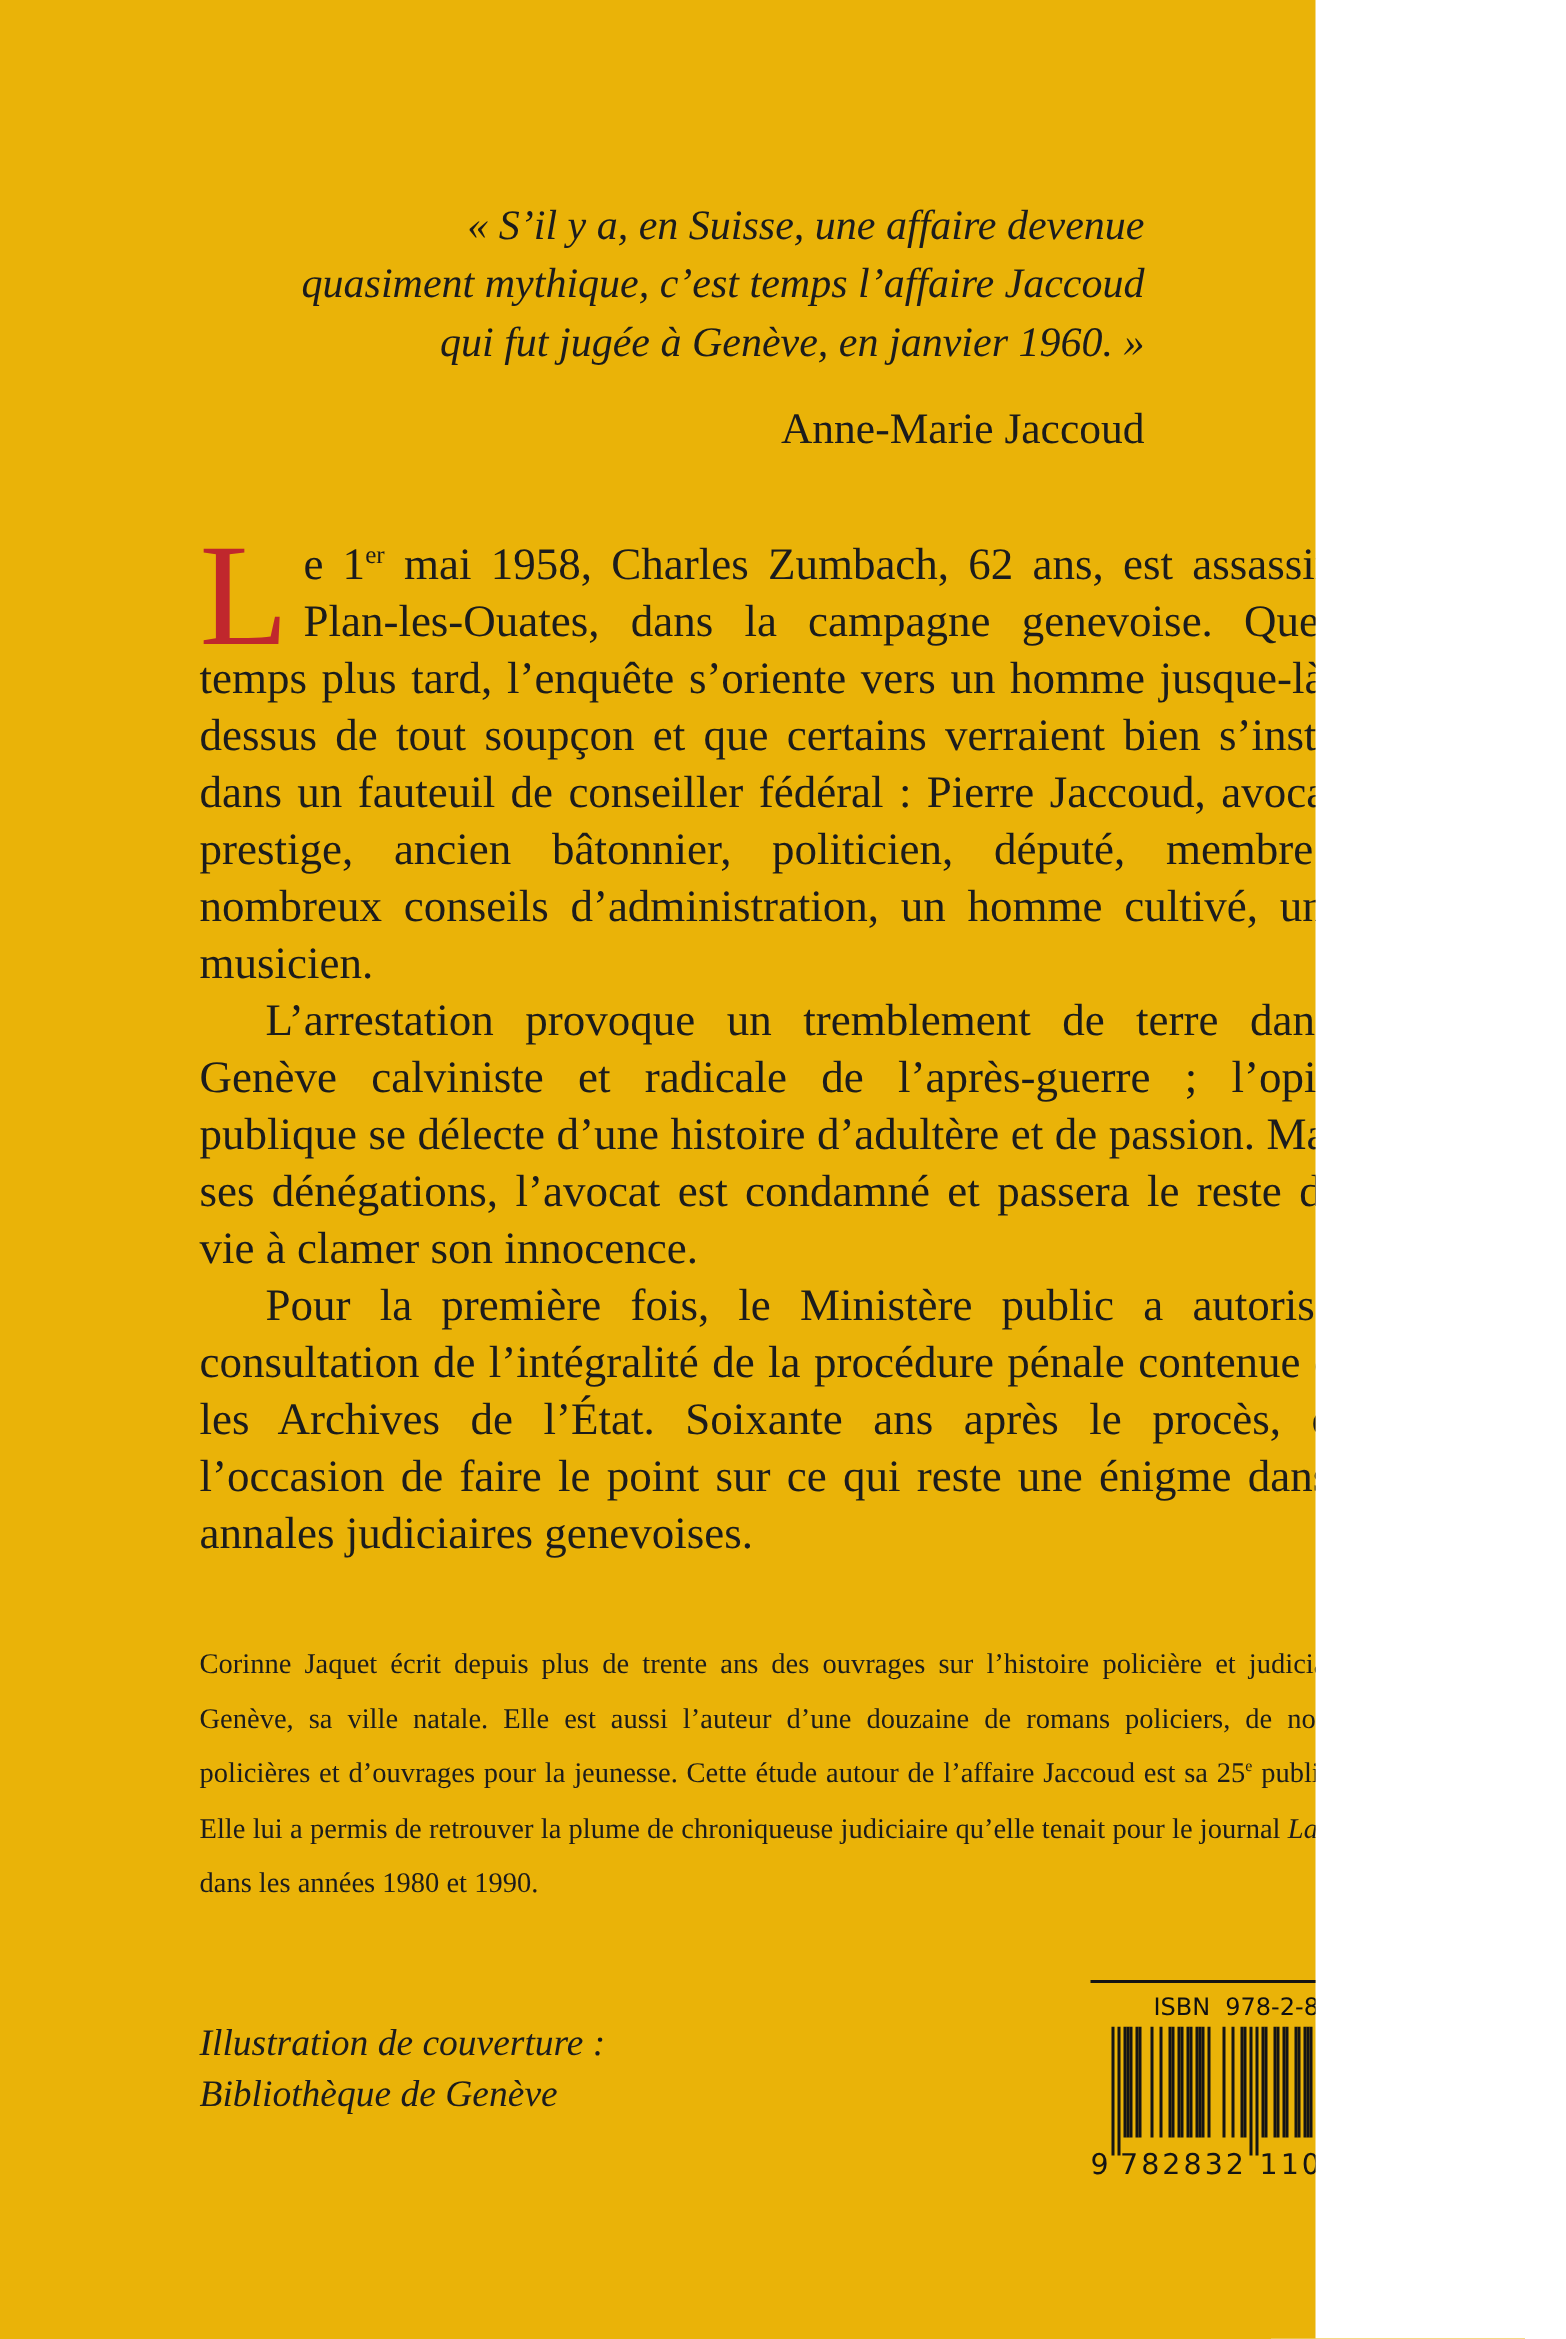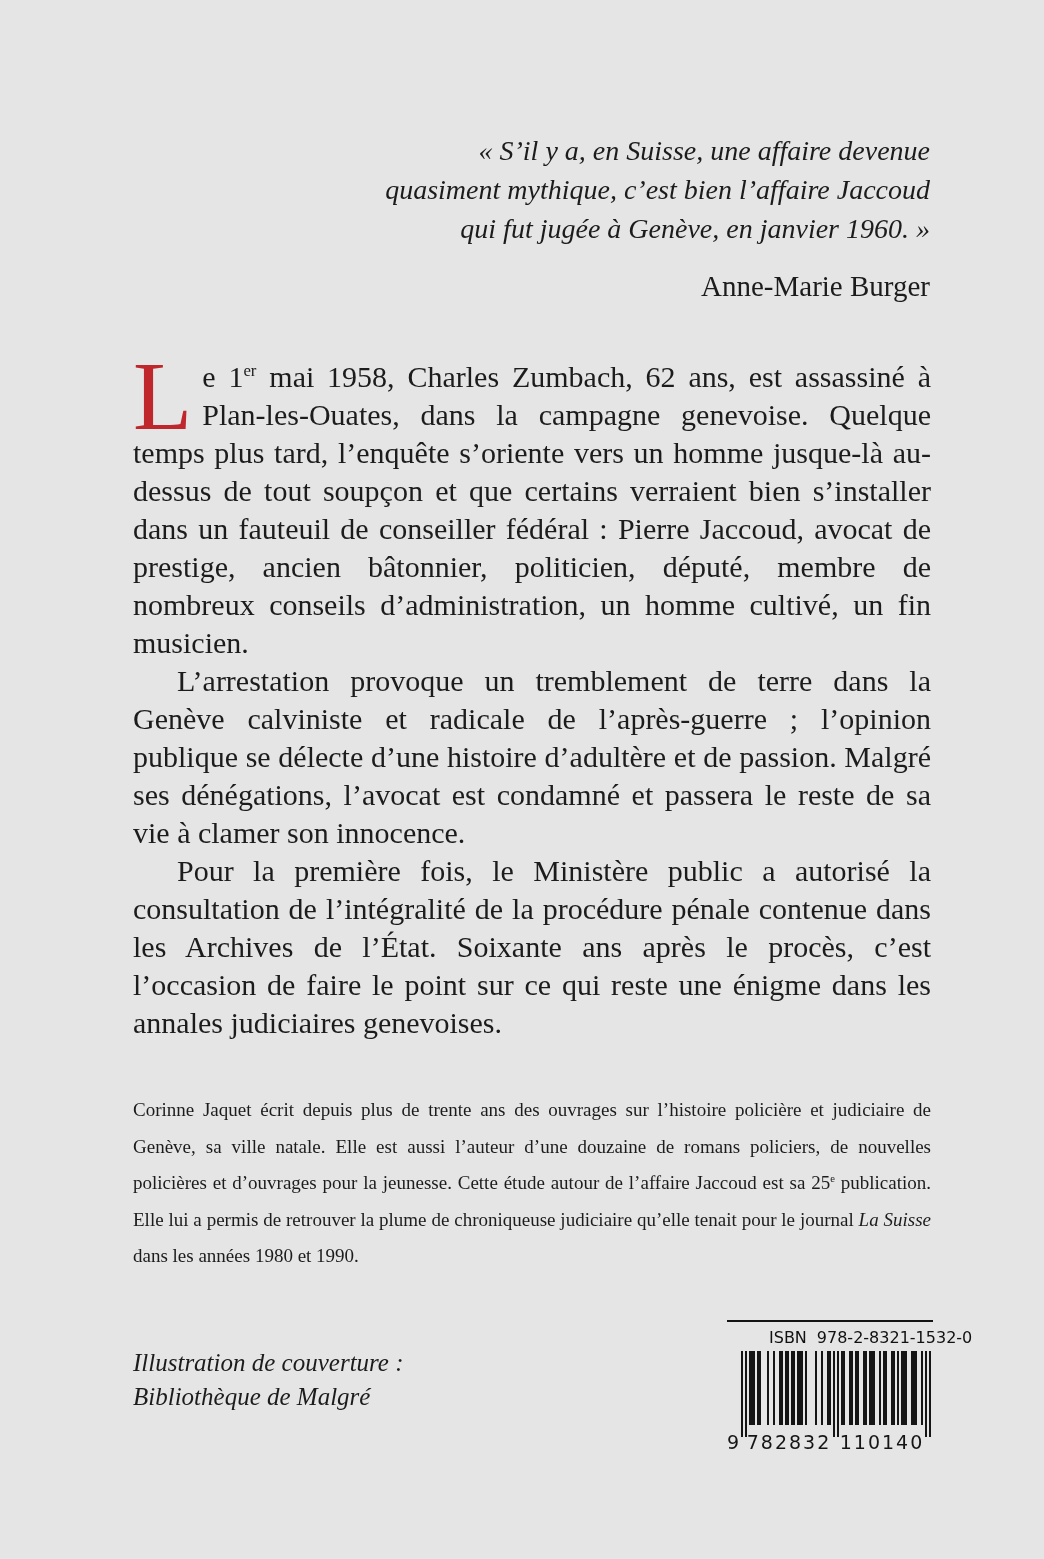--- a/index.html
+++ b/index.html
@@ -4,22 +4,22 @@
 <style>
   html, body { margin: 0; padding: 0; }
   body {
     width: 1044px; height: 1559px;
     background: #ffffff;
     font-family: "Liberation Serif", serif;
     color: #1c1c1c;
   }
   .page {
     position: relative;
-    width: 1044px; height: 1559px;
-    background: #e5e5e5;
+    width: 877px; height: 1559px;
+    background: #eab308;
     overflow: hidden;
   }
 
   
   .epigraph {
     position: absolute;
     top: 131px; right: 114px;
     text-align: right;
   }
   .epigraph .eq-line {
@@ -108,36 +108,36 @@
   .isbn-line .isbn-label { margin-right: 10px; margin-left: 42px; }
   .barcode-svg { display: block; margin: 0 auto; }
 </style>
 </head>
 <body>
 
 <div class="page">
 
   <div class="epigraph">
     <div class="eq-line">« S’il y a, en Suisse, une affaire devenue</div>
-    <div class="eq-line">quasiment mythique, c’est bien l’affaire Jaccoud</div>
+    <div class="eq-line">quasiment mythique, c’est temps l’affaire Jaccoud</div>
     <div class="eq-line">qui fut jugée à Genève, en janvier 1960. »</div>
-    <div class="attribution">Anne-Marie Burger</div>
+    <div class="attribution">Anne-Marie Jaccoud</div>
   </div>
 
   <div class="synopsis">
     <p class="para"><span class="dropcap">L</span><span>e 1</span><sup class="ordinal">er</sup><span> mai 1958, Charles Zumbach, 62 ans, est assassiné à Plan-les-Ouates, dans la campagne genevoise. Quelque temps plus tard, l’enquête s’oriente vers un homme jusque-là au-dessus de tout soupçon et que certains verraient bien s’installer dans un fauteuil de conseiller fédéral : Pierre Jaccoud, avocat de prestige, ancien bâtonnier, politicien, député, membre de nombreux conseils d’administration, un homme cultivé, un fin musicien.</span></p>
     <p class="para indent">L’arrestation provoque un tremblement de terre dans la Genève calviniste et radicale de l’après-guerre ; l’opinion publique se délecte d’une histoire d’adultère et de passion. Malgré ses dénégations, l’avocat est condamné et passera le reste de sa vie à clamer son innocence.</p>
     <p class="para indent">Pour la première fois, le Ministère public a autorisé la consultation de l’intégralité de la procédure pénale contenue dans les Archives de l’État. Soixante ans après le procès, c’est l’occasion de faire le point sur ce qui reste une énigme dans les annales judiciaires genevoises.</p>
   </div>
 
   <div class="bio"><span>Corinne Jaquet écrit depuis plus de trente ans des ouvrages sur l’histoire policière et judiciaire de Genève, sa ville natale. Elle est aussi l’auteur d’une douzaine de romans policiers, de nouvelles policières et d’ouvrages pour la jeunesse. Cette étude autour de l’affaire Jaccoud est sa 25</span><sup class="ordinal">e</sup><span> publication. Elle lui a permis de retrouver la plume de chroniqueuse judiciaire qu’elle tenait pour le journal </span><i>La Suisse</i><span> dans les années 1980 et 1990.</span></div>
 
   <div class="credit">
     <div>Illustration de couverture :</div>
-    <div>Bibliothèque de Malgré</div>
+    <div>Bibliothèque de Genève</div>
   </div>
 
 
   <div class="barcode-block">
     <div class="isbn-line"><span class="isbn-label">ISBN</span><span>978-2-8321-1532-0</span></div>
     <svg id="barcode-svg" class="barcode-svg" width="206" height="102" viewBox="0 0 206 102" xmlns="http://www.w3.org/2000/svg">
         <rect x="14" y="0" width="2" height="86" fill="#151515"></rect>
         <rect x="18" y="0" width="2" height="86" fill="#151515"></rect>
         <rect x="22" y="0" width="2" height="74" fill="#151515"></rect>
         <rect x="24" y="0" width="2" height="74" fill="#151515"></rect>

